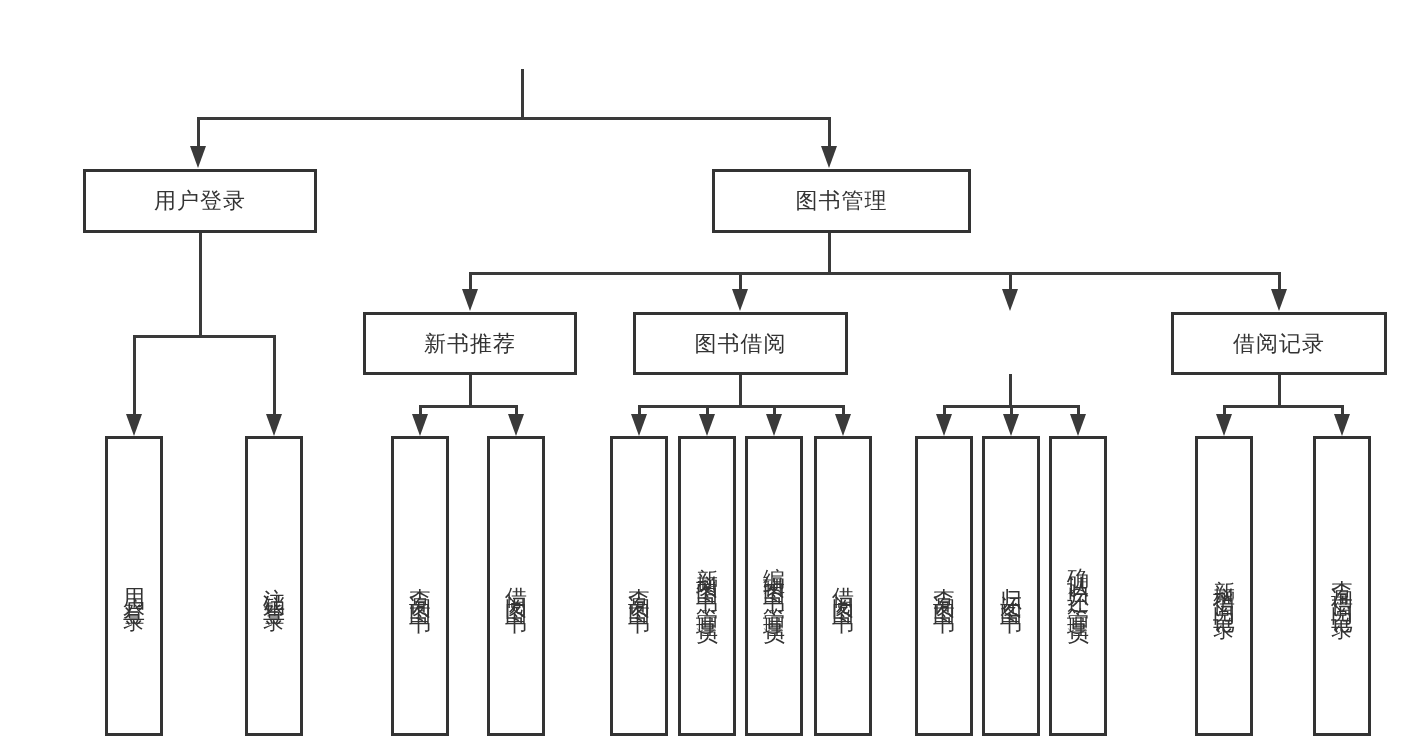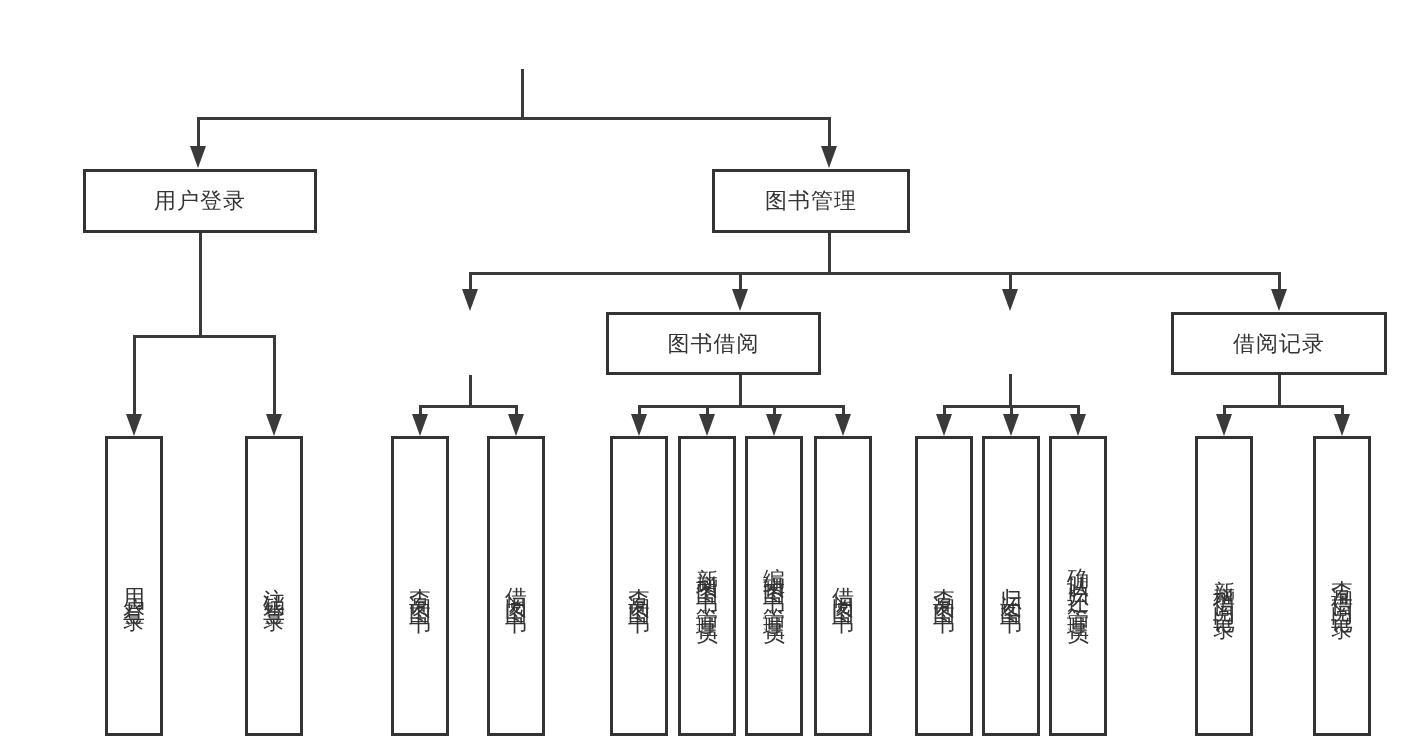--- a/index.html
+++ b/index.html
@@ -55,25 +55,28 @@
 </style>
 </head>
 <body>
 
 <div class="canvas">
 
 
   <div class="node lvl2" style="left:83px;width:234px;">
     <span>用户登录</span>
   </div>
-  <div class="node lvl2" style="left:712px;width:198px;">
+  <div class="node lvl2" style="left:712px;width:259px;">
     <span>图书管理</span>
   </div>
 
-  <div class="node lvl3" style="left:606px;width:215px;">
+  <div class="node lvl3" style="left:363px;width:214px;">
+    <span>新书推荐</span>
+  </div>
+  <div class="node lvl3" style="left:633px;width:215px;">
     <span>图书借阅</span>
   </div>
   <div class="node lvl3" style="left:1171px;width:216px;">
     <span>借阅记录</span>
   </div>
 
   <div class="node leaf" style="left:105px;">
     <span class="vtext">用户登录</span>
   </div>
   <div class="node leaf" style="left:245px;">

